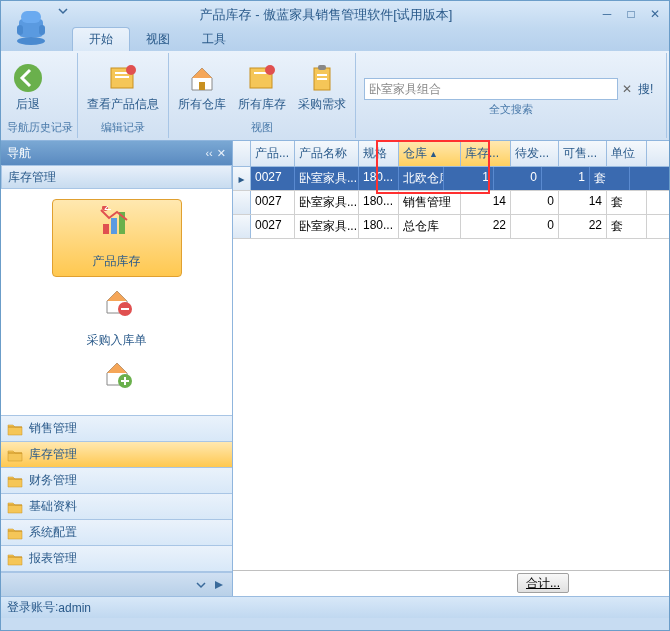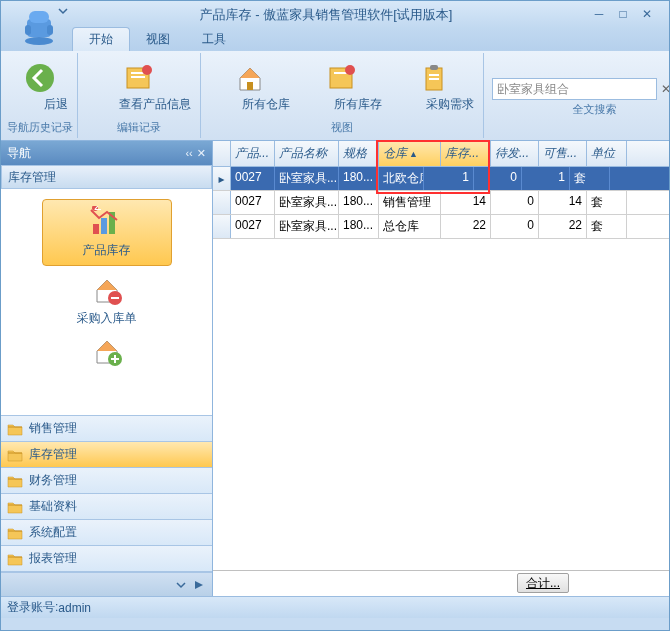--- a/index.html
+++ b/index.html
@@ -1,65 +1,65 @@
 <!DOCTYPE html>
 <html><head>
 <meta charset="utf-8">
 <style>
 * { box-sizing: border-box; margin: 0; padding: 0; font-family: "Microsoft YaHei", SimSun, sans-serif; font-size: 12px; }
 body { width: 670px; height: 631px; background: #c7dcf2; overflow: hidden; border: 1px solid #6b9dc9; }
 
-.titlebar { height: 28px; background: linear-gradient(#d8e8f8, #c0d8f0); display: flex; align-items: center; padding: 0 12px; }
+.titlebar { height: 28px; background: linear-gradient(#d8e8f8, #c0d8f0); display: flex; align-items: center; padding: 0 4px; }
 .app-icon { width: 48px; height: 48px; position: relative; z-index: 10; margin-top: 20px; margin-left: 2px; }
 .app-icon svg { width: 48px; height: 48px; }
 .title-text { flex: 1; text-align: center; color: #2a5a8a; font-size: 13px; }
 .win-controls { display: flex; gap: 4px; }
 .win-btn { width: 20px; height: 16px; color: #3a6a9a; cursor: pointer; text-align: center; line-height: 14px; }
 
 .quick-access { position: absolute; top: 4px; left: 56px; display: flex; gap: 2px; }
 .qa-btn { width: 14px; height: 14px; }
 
 .ribbon-tabs { height: 22px; display: flex; align-items: flex-end; padding-left: 71px; background: linear-gradient(#c0d8f0, #b5d0ec); }
 .ribbon-tab { padding: 3px 16px; color: #2a5a8a; cursor: pointer; border-radius: 4px 4px 0 0; }
 .ribbon-tab.active { background: linear-gradient(#eaf2fb, #dae8f7); border: 1px solid #9bbce0; border-bottom: none; }
 
 .ribbon { height: 90px; background: linear-gradient(#eaf2fb, #d0e0f2); border-bottom: 1px solid #8fb5dd; display: flex; padding: 2px; }
 .ribbon-group { border-right: 1px solid #a8c5e5; display: flex; flex-direction: column; padding: 2px 4px; }
 .ribbon-group-content { flex: 1; display: flex; align-items: center; gap: 2px; }
 .ribbon-group-label { text-align: center; color: #4a7aaa; font-size: 11px; padding: 1px 0; }
 .ribbon-btn { display: flex; flex-direction: column; align-items: center; justify-content: center; padding: 2px 4px; cursor: pointer; border: 1px solid transparent; border-radius: 3px; min-width: 40px; }
 .ribbon-btn-icon { width: 32px; height: 32px; display: flex; align-items: center; justify-content: center; }
-.ribbon-btn-label { color: #2a5a8a; margin-top: 2px; white-space: nowrap; margin-left: 32px; }
+.ribbon-btn-label { color: #2a5a8a; margin-top: 2px; white-space: nowrap; }
 .ribbon-btn.disabled { opacity: 0.5; }
 .search-group { flex: 1; display: flex; flex-direction: column; padding: 4px; }
 .search-row { display: flex; align-items: center; height: 24px; margin-top: 20px; }
 .search-input { flex: 1; height: 22px; border: 1px solid #9bbce0; background: #fff; padding: 0 4px; color: #888; margin: 0 4px; }
 .search-clear { width: 16px; cursor: pointer; color: #666; }
 .search-btn { width: 24px; color: #2a5a8a; cursor: pointer; }
 
 .main-area { display: flex; height: 455px; }
-.nav-panel { width: 212px; background: #a16207; border-right: 1px solid #8fb5dd; display: flex; flex-direction: column; }
+.nav-panel { width: 232px; background: #a16207; border-right: 1px solid #8fb5dd; display: flex; flex-direction: column; }
 .nav-header { height: 24px; background: linear-gradient(#7aa8d4, #5a8ac0); color: #fff; display: flex; align-items: center; padding: 0 6px; justify-content: space-between; }
 .nav-header-controls { display: flex; gap: 4px; }
 .nav-hctrl { cursor: pointer; color: #eaf2fb; font-size: 11px; }
 .nav-section-hdr { height: 24px; background: linear-gradient(#e8f0fa, #c8dcf0); border: 1px solid #a8c5e5; padding: 0 6px; display: flex; align-items: center; color: #2a5a8a; }
 .nav-big-area { flex: 1; background: #fff; text-align: center; padding-top: 6px; overflow: hidden; }
 .nav-big-btn { margin: 4px auto; cursor: pointer; display: inline-block; }
 .nav-big-btn.selected { background: linear-gradient(#ffe8b0, #ffc850); border: 1px solid #e0a030; border-radius: 4px; padding: 6px 40px; }
-.nav-big-label { color: #2a5a8a; margin-top: 1px; }
+.nav-big-label { color: #2a5a8a; margin-top: 12px; }
 .nav-items { border-top: 1px solid #a8c5e5; }
 .nav-item { height: 26px; background: linear-gradient(#eaf2fb, #d8e8f8); border-bottom: 1px solid #a8c5e5; display: flex; align-items: center; padding: 0 6px; cursor: pointer; color: #2a5a8a; gap: 6px; }
 .nav-item.active { background: linear-gradient(#ffe8b0, #ffc850); }
 .nav-item-icon { width: 16px; height: 14px; }
 .nav-bottom-strip { height: 24px; background: linear-gradient(#d0e0f2, #b8d0e8); border-top: 1px solid #a8c5e5; display: flex; justify-content: flex-end; align-items: center; padding: 0 6px; gap: 4px; }
 .nav-bottom-icon { width: 14px; height: 14px; cursor: pointer; }
 
 .grid-area { flex: 1; background: #fff; display: flex; flex-direction: column; }
 .grid-header { display: flex; height: 26px; background: linear-gradient(#f4f8fc, #dce8f5); border-bottom: 1px solid #9bbce0; }
-.grid-hcell { border-right: 1px solid #9bbce0; padding: 4px 4px; color: #2a5a8a; overflow: hidden; white-space: nowrap; display: flex; align-items: center; position: relative; font-style: italic; }
+.grid-hcell { border-right: 1px solid #9bbce0; padding: 4px 4px; color: #2a5a8a; overflow: hidden; white-space: nowrap; display: flex; align-items: center; position: relative; }
 .grid-hcell.highlighted { background: linear-gradient(#ffe8b0, #ffd060); }
 .red-box { position: absolute; border: 2px solid #ff3030; pointer-events: none; }
 .grid-body { flex: 1; overflow: auto; }
 .grid-row { display: flex; height: 24px; border-bottom: 1px solid #d0d0d0; }
 .grid-row.selected { background: #3a6ab0; color: #fff; }
 .grid-row.selected .grid-cell { border-right-color: #5a8ad0; }
 .grid-cell { border-right: 1px solid #d0d0d0; padding: 3px 4px; overflow: hidden; white-space: nowrap; }
 .grid-cell.num { text-align: right; }
 .row-indicator { width: 18px; background: linear-gradient(#f4f8fc, #dce8f5); border-right: 1px solid #9bbce0; display: flex; align-items: center; justify-content: center; color: #2a5a8a; }
 .sort-indicator { margin-left: 2px; font-size: 9px; }

